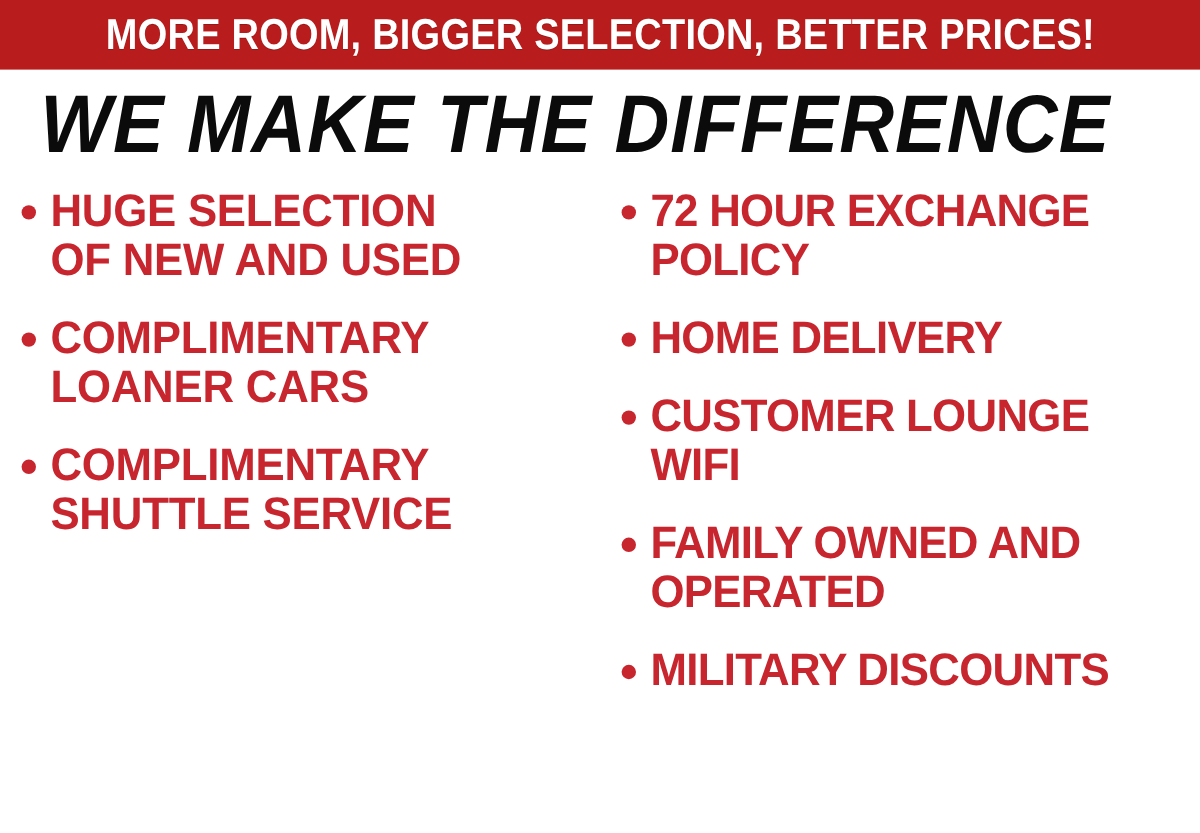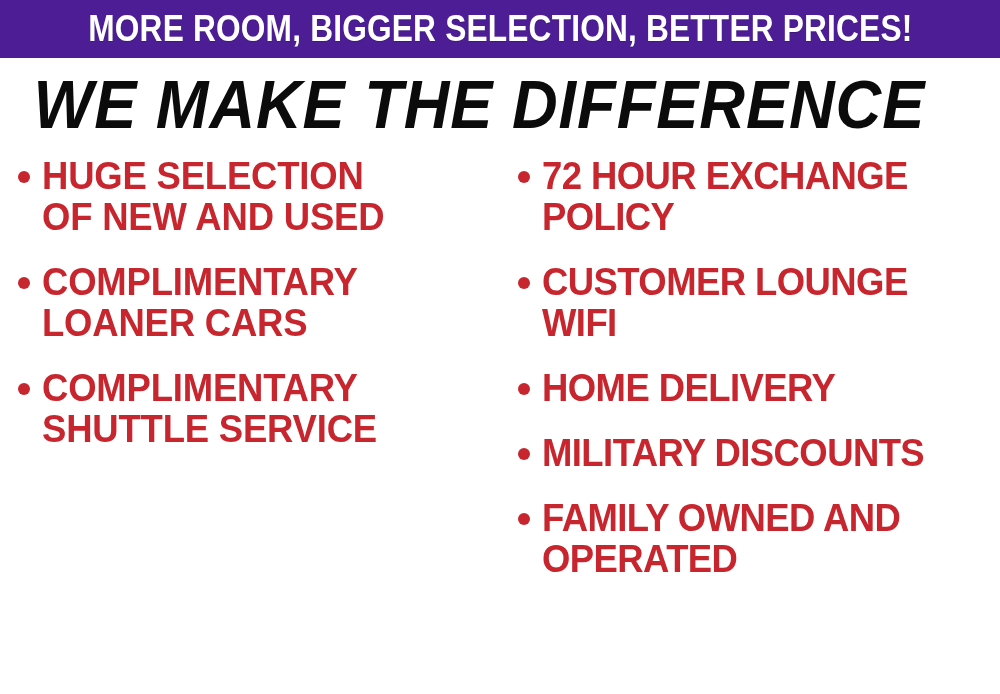--- a/index.html
+++ b/index.html
@@ -19,21 +19,21 @@
     overflow: hidden;
   }
 
   
   .banner {
     position: absolute;
     left: 0;
     top: 0;
     width: 1000px;
     height: 58px;
-    background: #4c1d95;
+    background: #b91c1c;
     display: flex;
     align-items: center;
     justify-content: center;
   }
   .banner-text {
     color: #ffffff;
     font-family: "Liberation Sans", sans-serif;
     font-weight: bold;
     font-size: 36px;
     line-height: 36px;
@@ -155,38 +155,38 @@
     <div class="column column-right">
 
       <div class="benefit">
         <span class="bullet-dot"></span>
         <span class="benefit-text">72 HOUR EXCHANGE
 POLICY</span>
       </div>
 
       <div class="benefit">
         <span class="bullet-dot"></span>
+        <span class="benefit-text">HOME DELIVERY</span>
+      </div>
+
+      <div class="benefit">
+        <span class="bullet-dot"></span>
         <span class="benefit-text">CUSTOMER LOUNGE
 WIFI</span>
       </div>
 
       <div class="benefit">
         <span class="bullet-dot"></span>
-        <span class="benefit-text">HOME DELIVERY</span>
+        <span class="benefit-text">FAMILY OWNED AND
+OPERATED</span>
       </div>
 
       <div class="benefit">
         <span class="bullet-dot"></span>
         <span class="benefit-text">MILITARY DISCOUNTS</span>
-      </div>
-
-      <div class="benefit">
-        <span class="bullet-dot"></span>
-        <span class="benefit-text">FAMILY OWNED AND
-OPERATED</span>
       </div>
 
 
     </div>
 
   </div>
 
 </div>
 
 </body></html>

